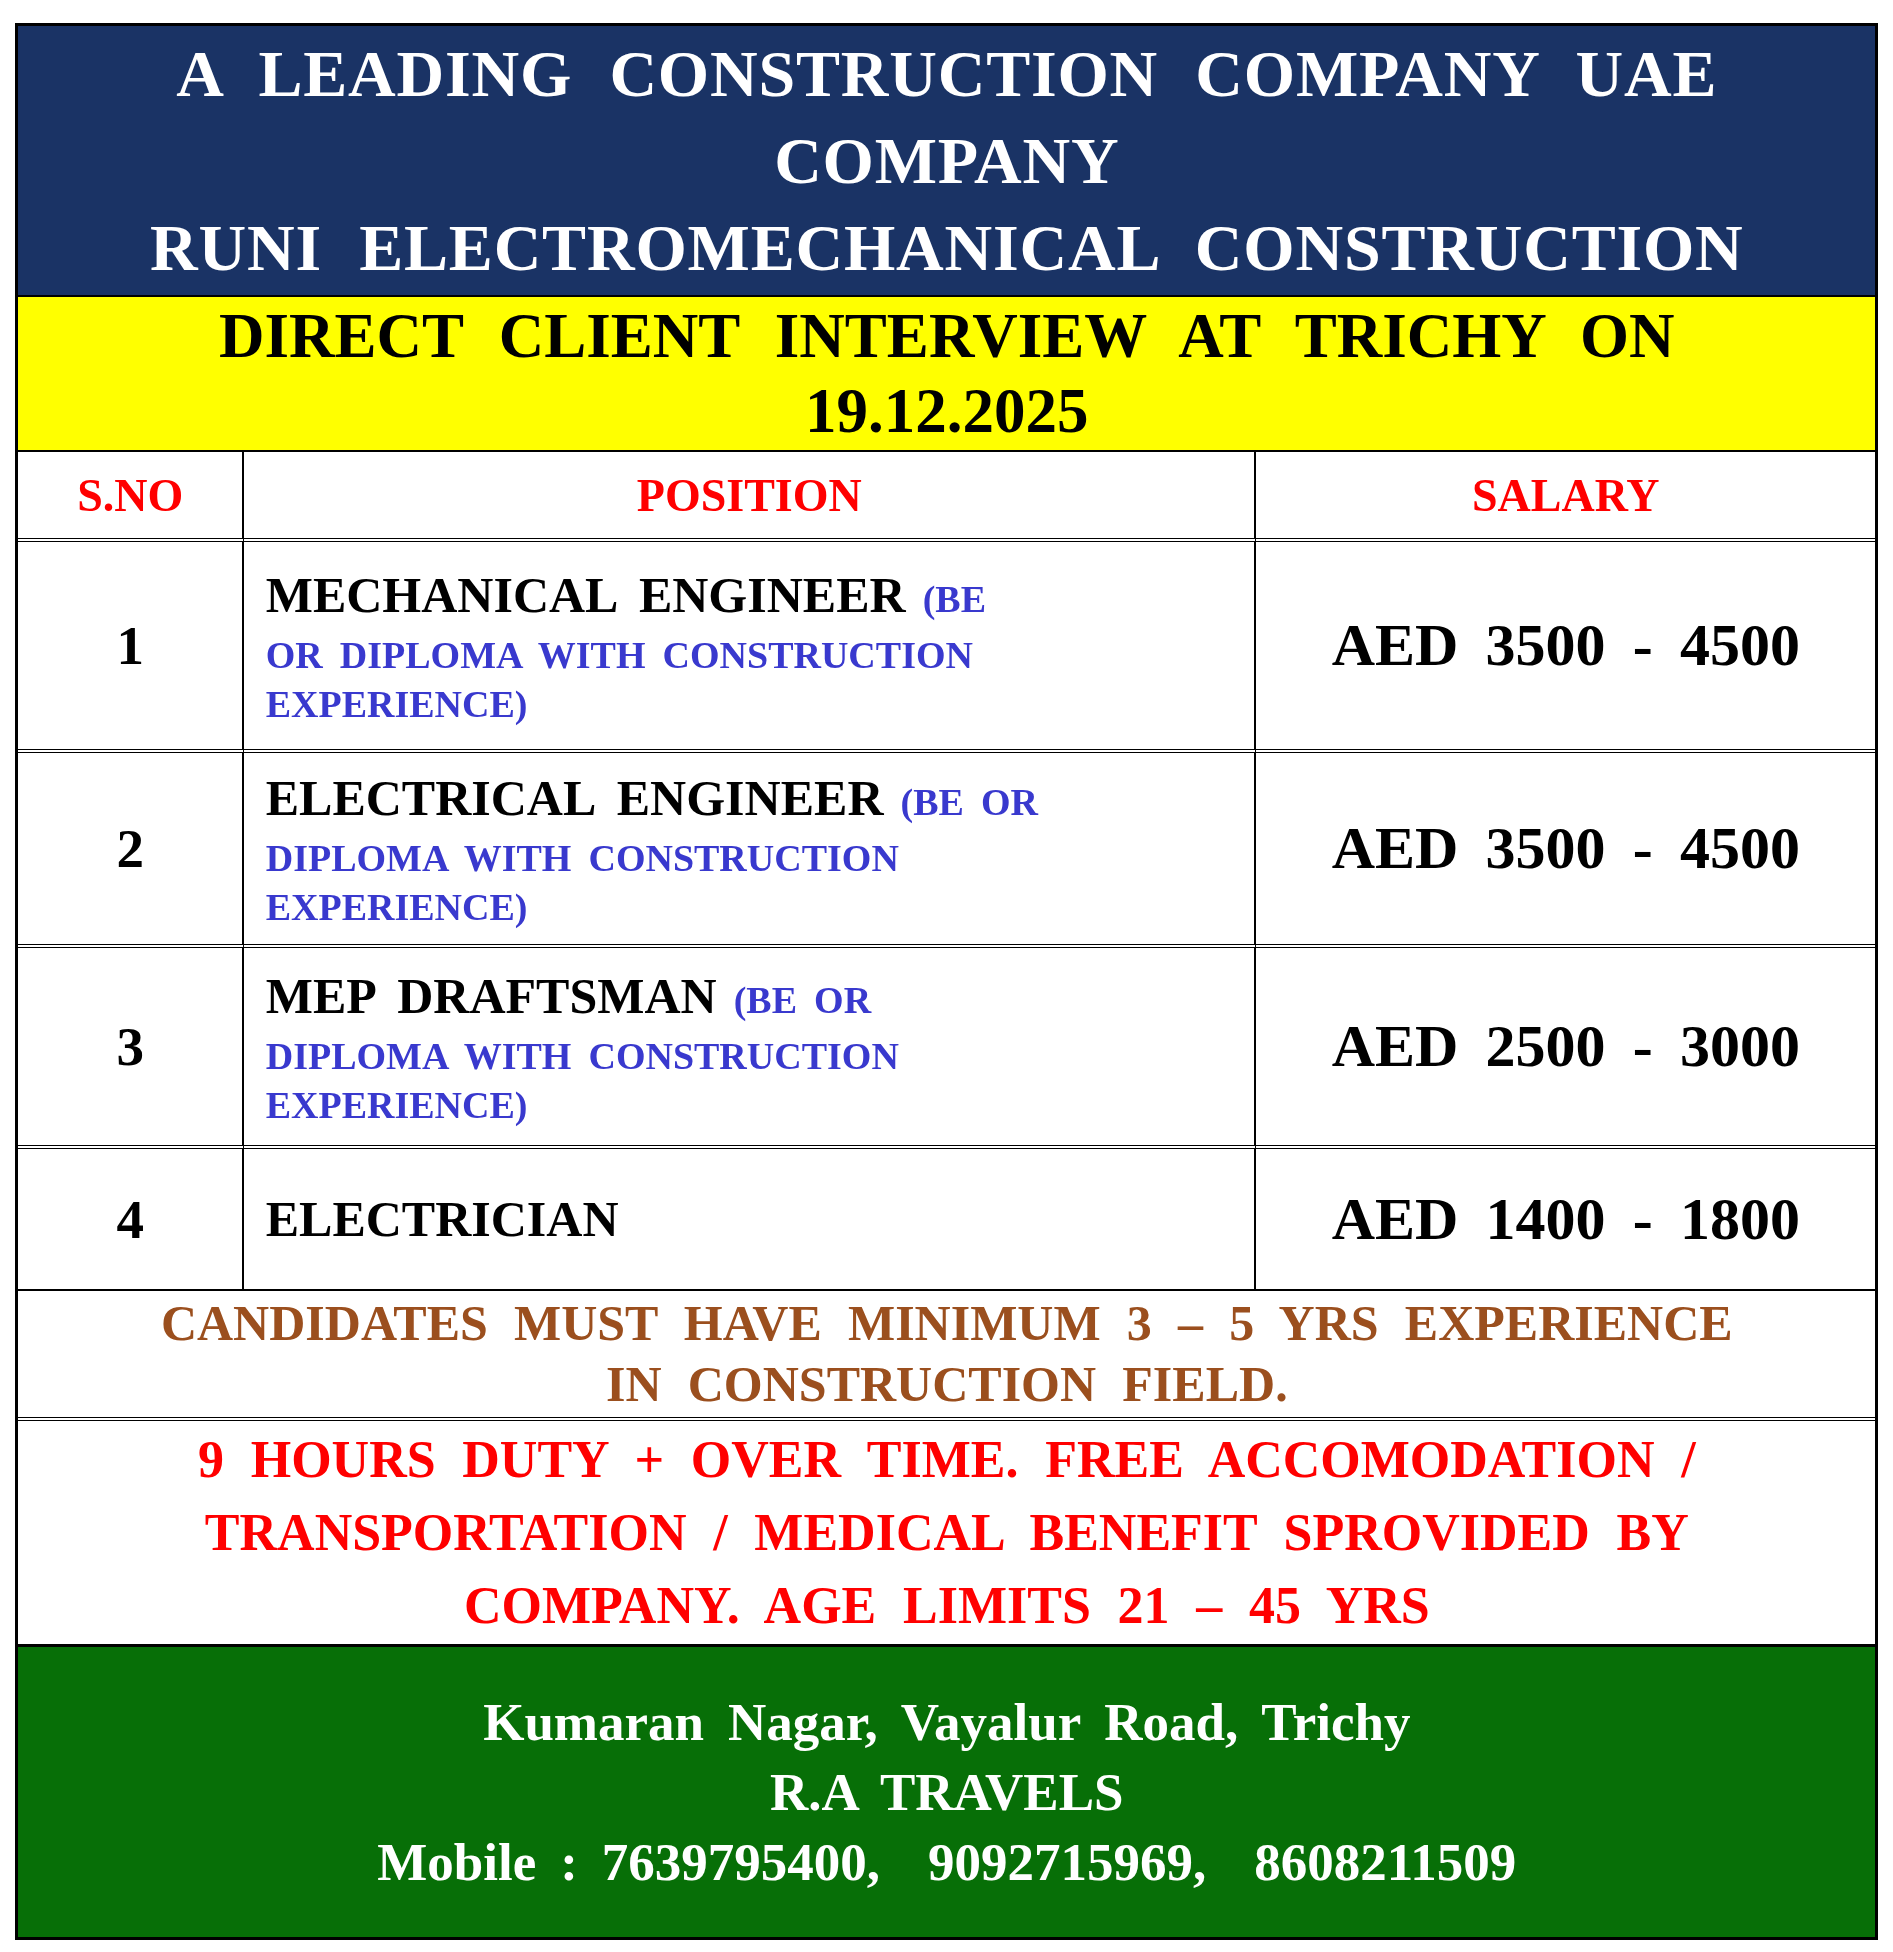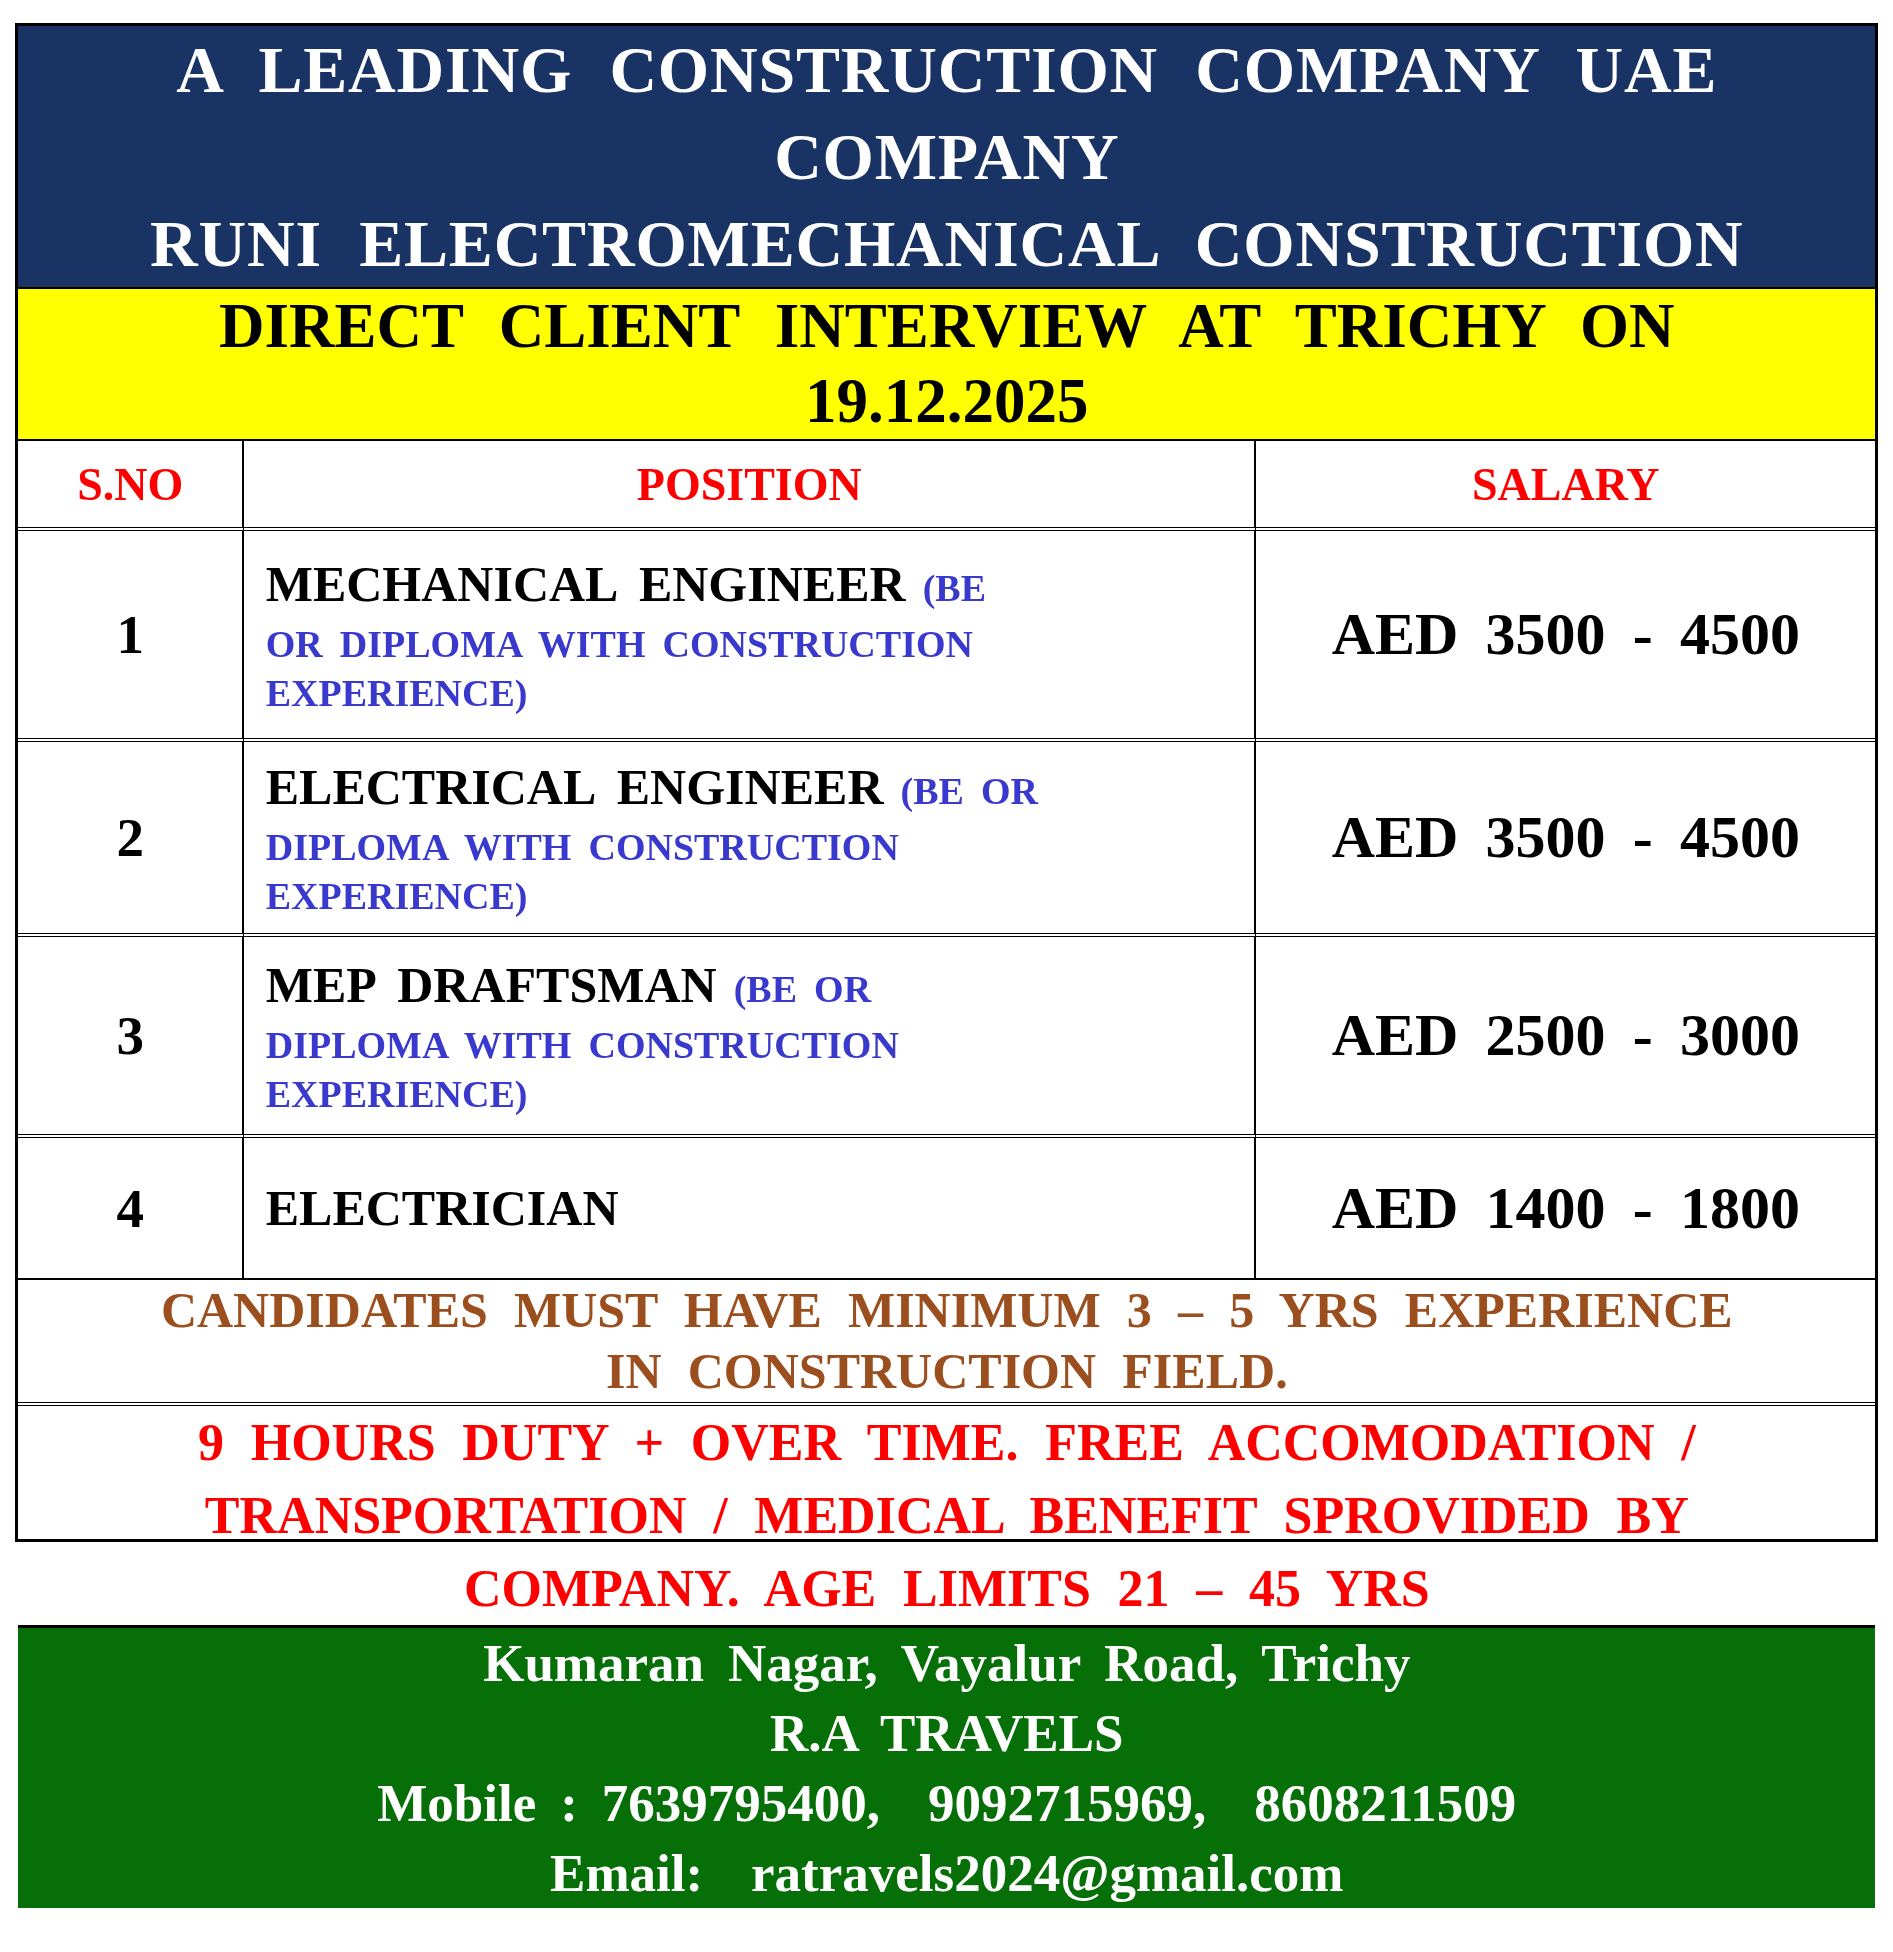--- a/index.html
+++ b/index.html
@@ -7,21 +7,21 @@
     width: 1893px; height: 1953px;
     background: #ffffff;
     position: relative;
     overflow: hidden;
     font-family: "Liberation Serif", "DejaVu Serif", serif;
     font-weight: bold;
   }
   .flyer {
     position: absolute;
     left: 15.3px; top: 23px;
-    width: 1863px; height: 1519px;
+    width: 1863px; height: 1917px;
     box-sizing: border-box;
     border: 3.1px solid #000;
     background: #fff;
     display: flex;
     flex-direction: column;
   }
   
   .company-header {
     height: 269px;
     background: var(--navy, #1A3365);
@@ -180,17 +180,16 @@
   <div class="benefits-note">
     <div class="nline">9 HOURS DUTY + OVER TIME. FREE ACCOMODATION /</div>
     <div class="nline">TRANSPORTATION / MEDICAL BENEFIT SPROVIDED BY</div>
     <div class="nline">COMPANY. AGE LIMITS 21 – 45 YRS</div>
   </div>
 
   <div class="footer">
     <div class="fline">Kumaran Nagar, Vayalur Road, Trichy</div>
     <div class="fline">R.A TRAVELS</div>
     <div class="fline"><span>Mobile : </span><span>7639795400,  9092715969,  8608211509</span></div>
-    <div class="fline"><span>Email:  </span><span>ratravels2024@gmail.com</span></div>
   </div>
 
 </div>
 
 
 </body></html>

